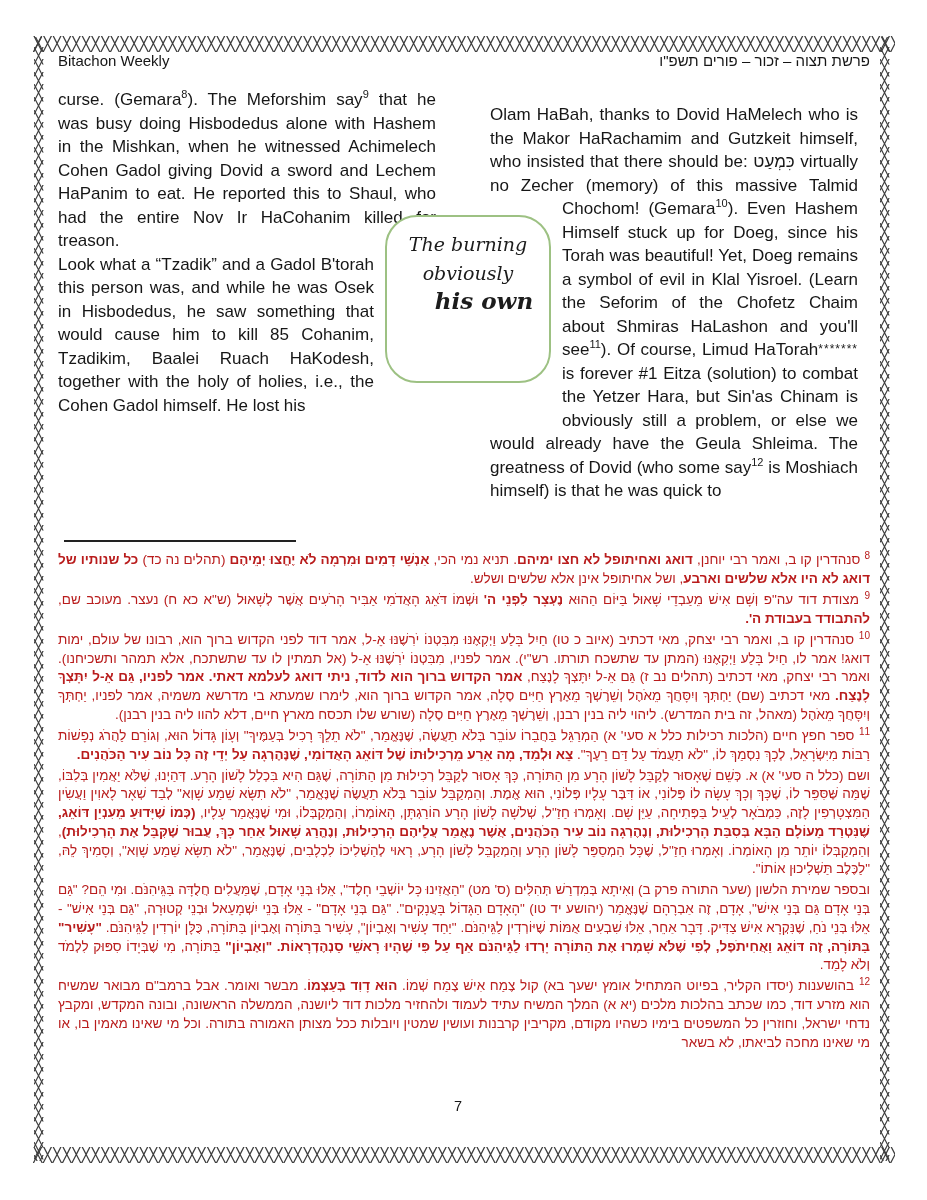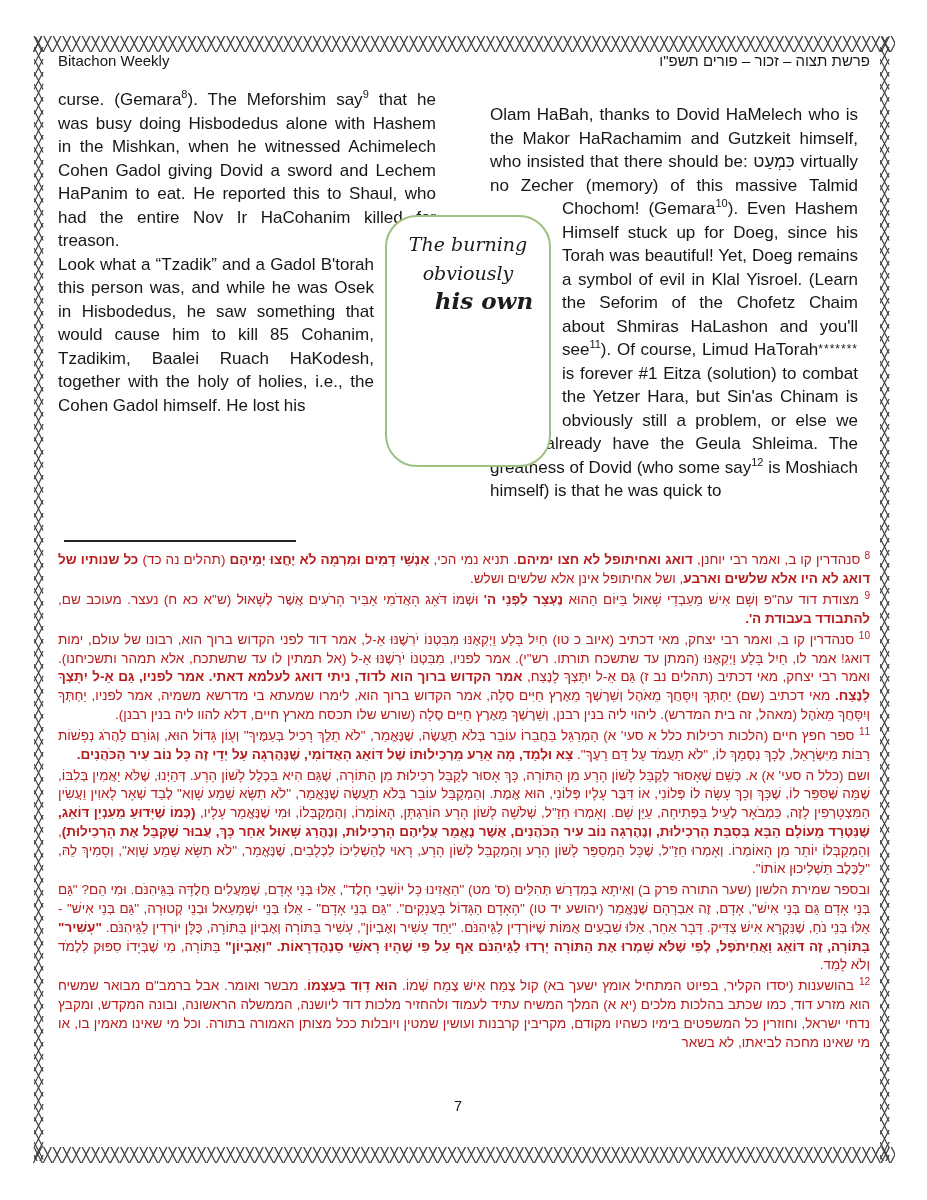--- a/index.html
+++ b/index.html
@@ -25,21 +25,21 @@
   p.just{margin:0;text-align:justify;font-size:17px;line-height:23.5px;}
   .heading{margin:6px 0 2px 0;font-size:17px;line-height:23.5px;font-weight:bold;text-align:center;}
   .sp-r{float:right;width:62px;height:144px;}
   .sp-l{float:left;width:72px;height:212px;}
   .stars{float:right;font-size:12px;letter-spacing:1px;line-height:23.5px;color:#222;}
   .ri{}
   .rb{font-weight:bold;}
   .rbi{font-weight:bold;font-style:italic;}
   .rsup{vertical-align:super;font-size:11px;line-height:0;}
 
-  .callout{position:absolute;left:327px;top:127px;width:166px;height:252px;box-sizing:border-box;
+  .callout{position:absolute;left:327px;top:127px;width:166px;height:168px;box-sizing:border-box;
     border:2.5px solid #9dc183;border-radius:32px;background:#fff;text-align:center;
     font-family:"DejaVu Serif",serif;font-style:italic;padding-top:13px;color:#1c1c1c;}
   .callout .cl{font-size:19px;line-height:28.5px;}
   .callout .cl.big{font-size:23px;font-weight:bold;padding-left:32px;}
 
   .fnwrap{position:absolute;top:540px;left:58px;width:812px;}
   .fn-sep{width:232px;border-top:2px solid #222;margin:0 0 9px 6px;}
   .footnotes{direction:rtl;text-align:justify;font-size:13.5px;line-height:18.7px;color:#b91c1c;}
   .footnotes p{margin:0 0 2.5px 0;}
   .fn-num{vertical-align:super;font-size:10px;line-height:0;}

